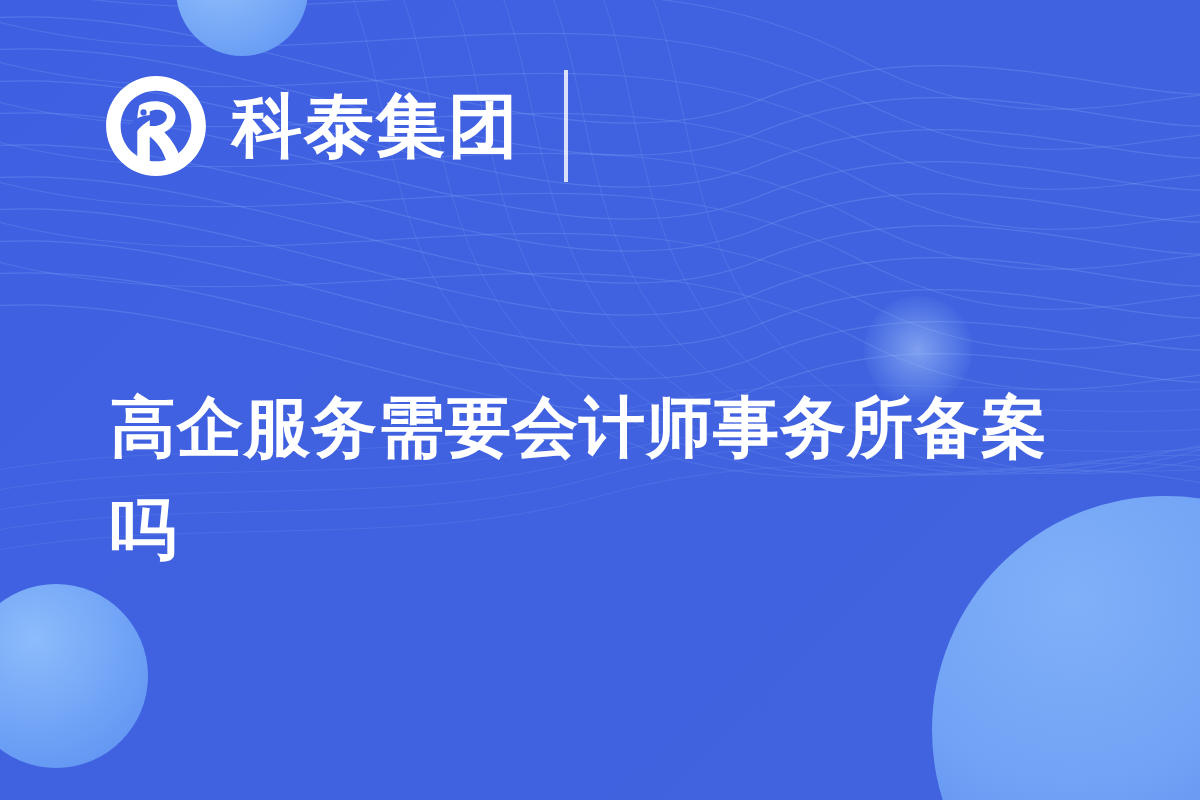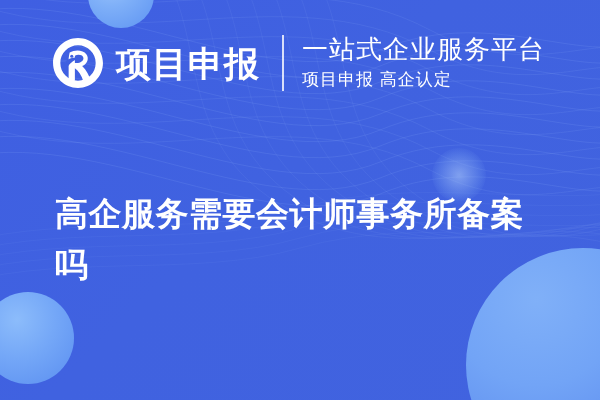--- a/index.html
+++ b/index.html
@@ -215,25 +215,21 @@
       <path fill="#ffffff" d="M50 2 C23.5 2 2 23.5 2 50 C2 76.5 23.5 98 50 98 C76.5 98 98 76.5 98 50 C98 23.5 76.5 2 50 2 Z
                M50 16 C68.8 16 84 31.2 84 50 C84 68.8 68.8 84 50 84 C31.2 84 16 68.8 16 50 C16 31.2 31.2 16 50 16 Z"></path>
 
       <path fill="#ffffff" d="M34 30 C44 24 60 25 66 33 C72 41 68 52 58 56 C66 64 72 74 74 84 L60 84 C57 74 51 65 44 60 L44 84 L32 84 L32 44 C32 40 33 34 34 30 Z"></path>
 
       <path fill="#3f60e0" d="M44 36 C50 33 58 34 60 39 C62 44 57 49 50 50 L44 50 Z"></path>
       <circle cx="38" cy="37" r="3" fill="#3f60e0"></circle>
       <path fill="#3f60e0" d="M26 47 C32 41 42 38 52 40 C44 44 36 49 31 56 Z"></path>
     </svg>
 
-    <div class="brand-name">项目申报</div>
+    <div class="brand-name">科泰集团</div>
 
     <div class="divider"></div>
 
-    <div class="tagline-block">
-      <div class="tagline-main">一站式企业服务平台</div>
-      <div class="tagline-sub">项目申报 高企认定</div>
-    </div>
   </div>
 
   <h1 class="headline">高企服务需要会计师事务所备案吗</h1>
 
 </div>
 
 </body></html>

